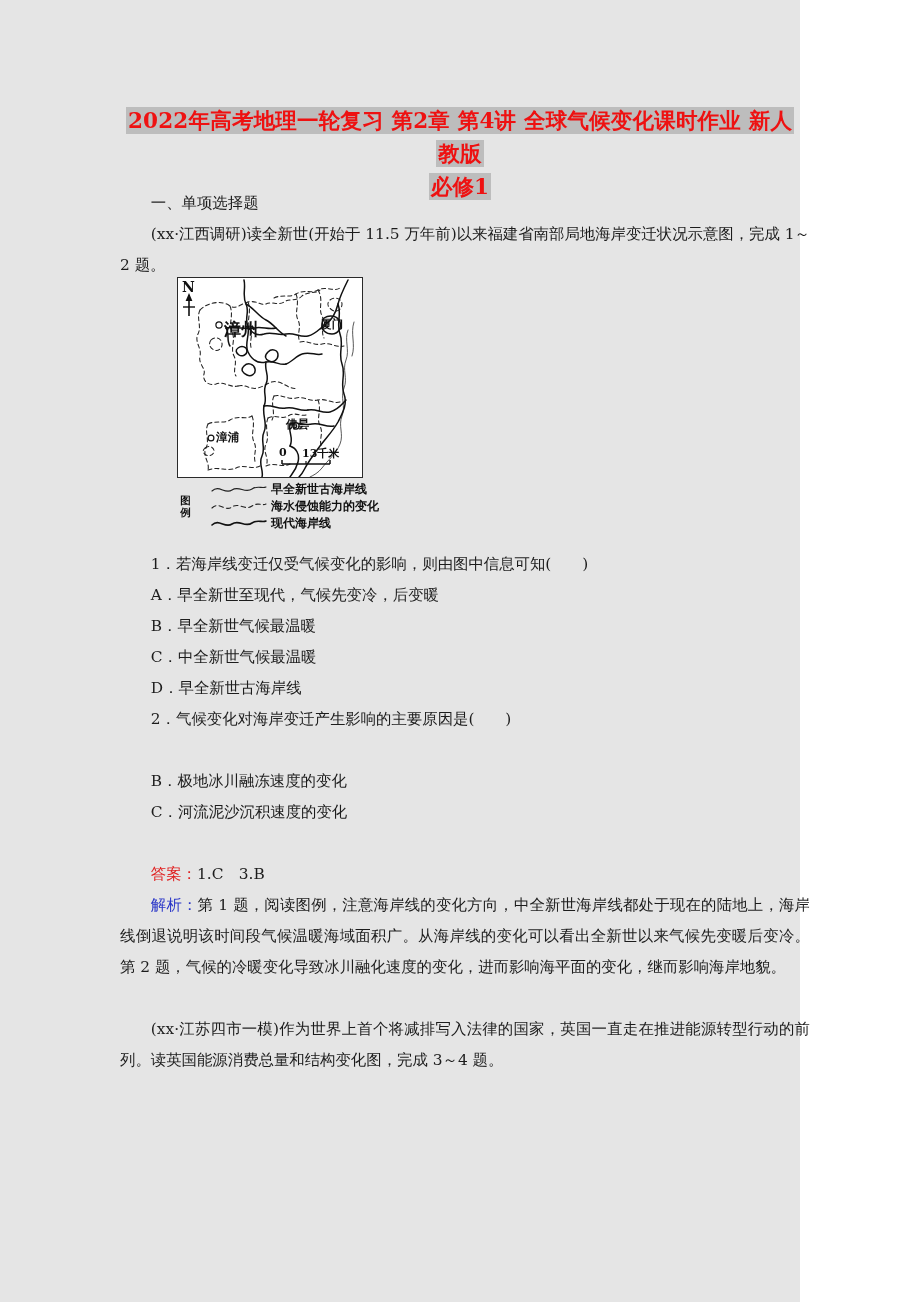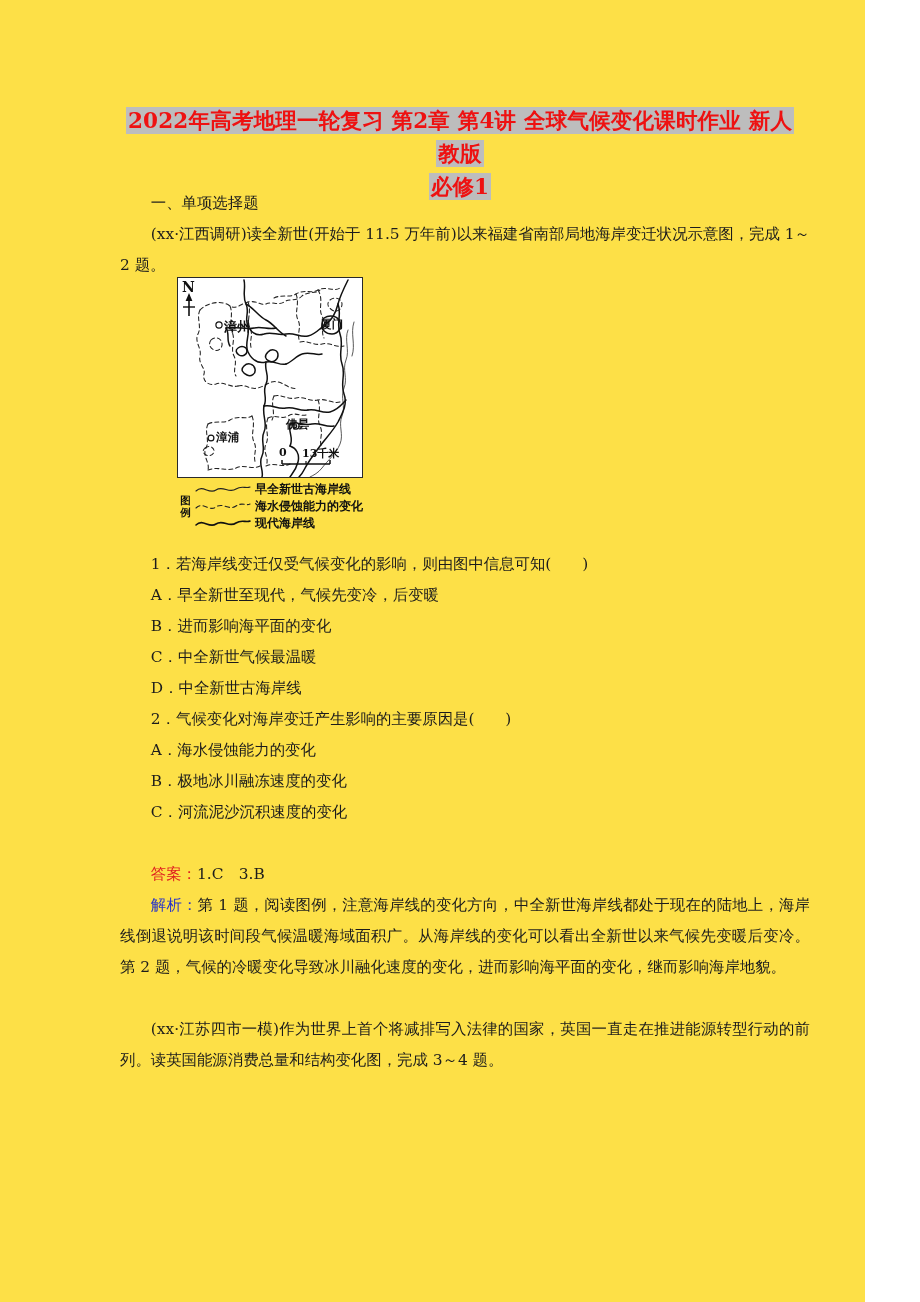--- a/index.html
+++ b/index.html
@@ -13,23 +13,23 @@
     height: 1302px;
     position: relative;
     font-family: "DejaVu Serif", "Liberation Serif", serif;
     color: #1a1a1a;
     overflow: hidden;
   }
 
   .page {
     position: absolute;
     left: 0; top: 0;
-    width: 865px;
+    width: 800px;
     height: 1302px;
-    background: #fde047;
+    background: #e5e5e5;
   }
 
   
   .doc-title {
     position: absolute;
     left: 120px;
     top: 104px;
     width: 680px;
     text-align: center;
     font-size: 21.5px;
@@ -91,21 +91,21 @@
     display: flex;
     align-items: center;
   }
   .legend-word {
     font-size: 10.5px;
     font-weight: 700;
     line-height: 12.5px;
     width: 13px;
     text-align: center;
     color: #101010;
-    margin-right: 2px;
+    margin-right: 18px;
     flex: none;
   }
   .legend-rows { flex: none; }
   .legend-row {
     display: flex;
     align-items: center;
     height: 17px;
   }
   .legend-swatch { width: 58px; height: 15px; flex: none; }
   .legend-text {
@@ -218,21 +218,21 @@
         </g>
 
         <g>
           <line x1="104" y1="186" x2="152" y2="186" stroke="#111" stroke-width="1.5"></line>
           <line x1="104" y1="182" x2="104" y2="186" stroke="#111" stroke-width="1.5"></line>
           <line x1="128" y1="183" x2="128" y2="186" stroke="#111" stroke-width="1.2"></line>
           <line x1="152" y1="182" x2="152" y2="186" stroke="#111" stroke-width="1.5"></line>
         </g>
       </svg>
 
-      <div style="position:absolute;left:46px;top:40px;font-size:13px;font-weight:700;color:#111;letter-spacing:0.3px;">漳州</div>
+      <div style="position:absolute;left:46px;top:40px;font-size:17px;font-weight:700;color:#111;letter-spacing:0.3px;">漳州</div>
       <div style="position:absolute;left:142px;top:39px;font-size:11.5px;font-weight:700;color:#111;letter-spacing:0.3px;">厦门</div>
       <div style="position:absolute;left:88px;top:139px;font-size:11.5px;font-weight:700;color:#111;letter-spacing:0.3px;padding-left:20px;">佛昙</div>
       <div style="position:absolute;left:38px;top:152px;font-size:11.5px;font-weight:700;color:#111;letter-spacing:0.3px;">漳浦</div>
 
       <div style="position:absolute;left:101px;top:168px;font-size:11px;font-weight:700;color:#111;">0</div>
       <div style="position:absolute;left:124px;top:168px;font-size:11px;font-weight:700;color:#111;white-space:nowrap;">13千米</div>
     </div>
 
     <div class="legend">
       <div class="legend-word">图例</div>
@@ -259,27 +259,26 @@
           <span class="legend-text">现代海岸线</span>
         </div>
 
       </div>
     </div>
   </div>
 
   <div class="body-block indent opt-line" style="top:549px;"><span>1．</span><span>若海岸线变迁仅受气候变化的影响，则由图中信息可知(　　)</span></div>
 
   <div class="body-block indent opt-line" style="top:580px;">A．早全新世至现代，气候先变冷，后变暖</div>
-  <div class="body-block indent opt-line" style="top:611px;">B．进而影响海平面的变化</div>
+  <div class="body-block indent opt-line" style="top:611px;">B．早全新世气候最温暖</div>
   <div class="body-block indent opt-line" style="top:642px;">C．中全新世气候最温暖</div>
-  <div class="body-block indent opt-line" style="top:673px;">D．中全新世古海岸线</div>
+  <div class="body-block indent opt-line" style="top:673px;">D．早全新世古海岸线</div>
 
   <div class="body-block indent opt-line" style="top:704px;"><span>2．</span><span>气候变化对海岸变迁产生影响的主要原因是(　　)</span></div>
 
-  <div class="body-block indent opt-line" style="top:735px;">A．海水侵蚀能力的变化</div>
   <div class="body-block indent opt-line" style="top:766px;">B．极地冰川融冻速度的变化</div>
   <div class="body-block indent opt-line" style="top:797px;">C．河流泥沙沉积速度的变化</div>
 
   <div class="body-block indent opt-line" style="top:859px;"><span class="lbl-answer">答案：</span><span>1.C　3.B</span></div>
 
   <div class="body-block indent" style="top:890px;"><span class="lbl-analysis">解析：</span><span>第 1 题，阅读图例，注意海岸线的变化方向，中全新世海岸线都处于现在的陆地上，海岸线倒退说明该时间段气候温暖海域面积广。从海岸线的变化可以看出全新世以来气候先变暖后变冷。第 2 题，气候的冷暖变化导致冰川融化速度的变化，进而影响海平面的变化，继而影响海岸地貌。</span></div>
 
   <div class="body-block indent" style="top:1014px;">(xx·江苏四市一模)作为世界上首个将减排写入法律的国家，英国一直走在推进能源转型行动的前列。读英国能源消费总量和结构变化图，完成 3～4 题。</div>
 
 </div>

